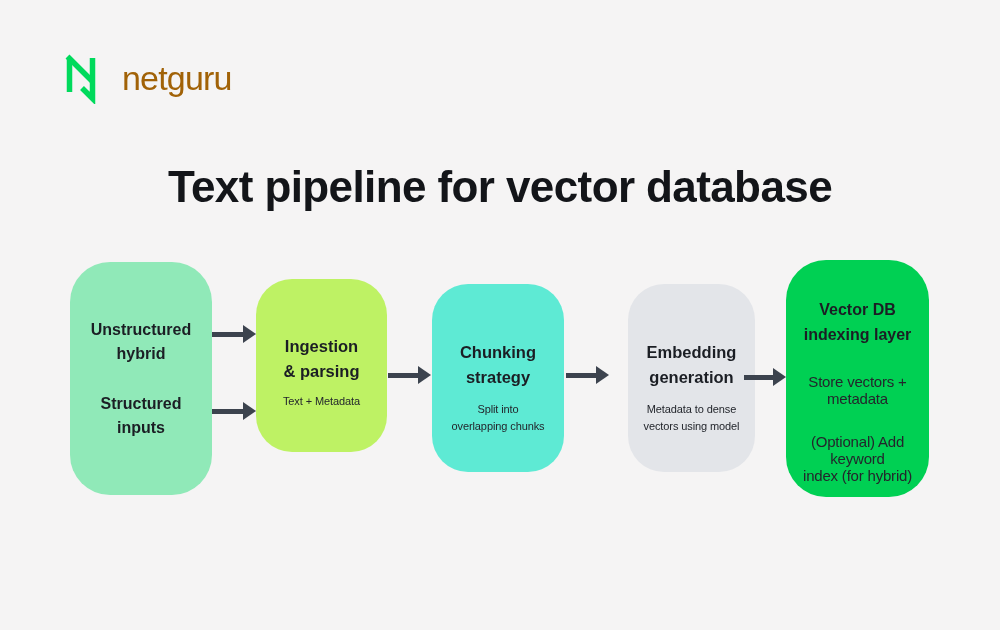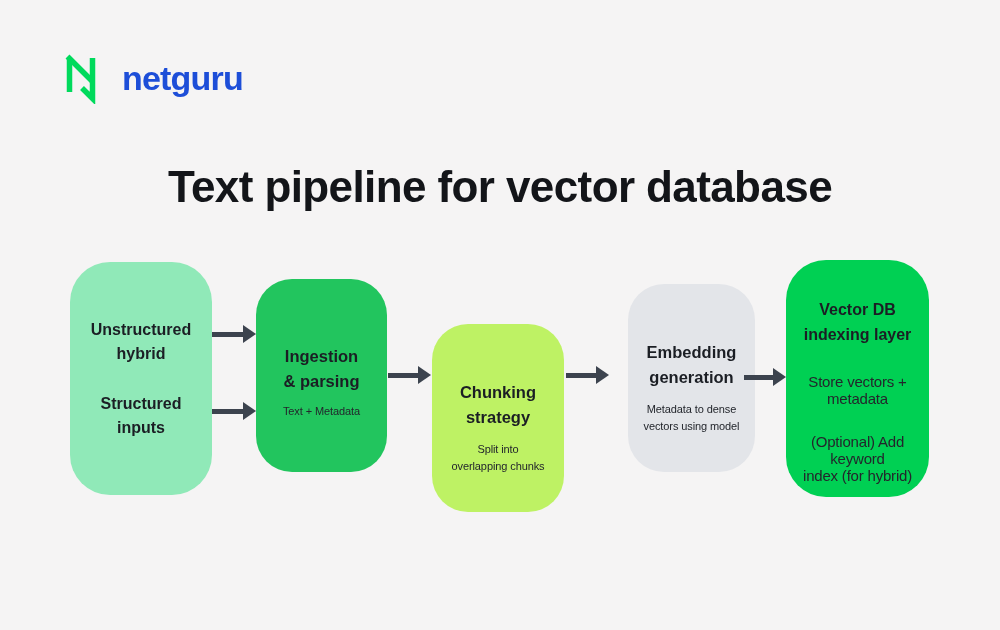--- a/index.html
+++ b/index.html
@@ -10,21 +10,21 @@
     position: relative;
     overflow: hidden;
     color: #1d2127;
   }
   .canvas { position: absolute; inset: 0; width: 1000px; height: 630px; }
 
   
   .logo { position: absolute; left: 62px; top: 52px; display: flex; align-items: center; gap: 14px; }
   .logo svg { display: block; }
   .logo-word {
-    font-size: 34px; font-weight: 700; color: #1d4ed8; letter-spacing: -0.8px;
+    font-size: 34px; font-weight: 400; color: #a16207; letter-spacing: -0.8px;
   }
 
   
   .main-title {
     position: absolute; left: 0; top: 162px; width: 1000px;
     text-align: center;
     font-size: 44px; font-weight: 700; letter-spacing: -0.6px;
     color: #131519;
   }
 
@@ -39,26 +39,26 @@
   .stage-title { font-weight: 700; font-size: 16.5px; line-height: 25px; color: #1b1e24; }
   .stage-sub   { font-size: 11px; line-height: 17px; color: #23262c; letter-spacing: -0.1px; }
 
   .box-inputs {
     left: 70px; top: 262px; width: 142px; height: 233px;
     background: #90e9b8; border-radius: 40px; gap: 26px;
   }
   .box-inputs .input-label { font-weight: 700; font-size: 16px; line-height: 24px; color: #1b1e24; }
 
   .box-ingestion {
-    left: 256px; top: 279px; width: 131px; height: 193px;
-    background: #22c55e; border-radius: 36px; gap: 9px; padding-top: 12px;
+    left: 256px; top: 279px; width: 131px; height: 173px;
+    background: #bef264; border-radius: 36px; gap: 9px; padding-top: 12px;
   }
   .box-chunking {
     left: 432px; top: 284px; width: 132px; height: 188px;
-    background: #bef264; border-radius: 36px; gap: 11px; padding-top: 18px; margin-top: 40px;
+    background: #5eead4; border-radius: 36px; gap: 11px; padding-top: 18px;
   }
   .box-embedding {
     left: 628px; top: 284px; width: 127px; height: 188px;
     background: #e3e5e9; border-radius: 36px; gap: 11px; padding-top: 18px;
   }
   .box-vectordb {
     left: 786px; top: 260px; width: 143px; height: 237px;
     background: #00d053; border-radius: 40px; gap: 26px; padding: 24px 6px 0 6px;
   }
   .box-vectordb .stage-title { font-size: 16px; }

